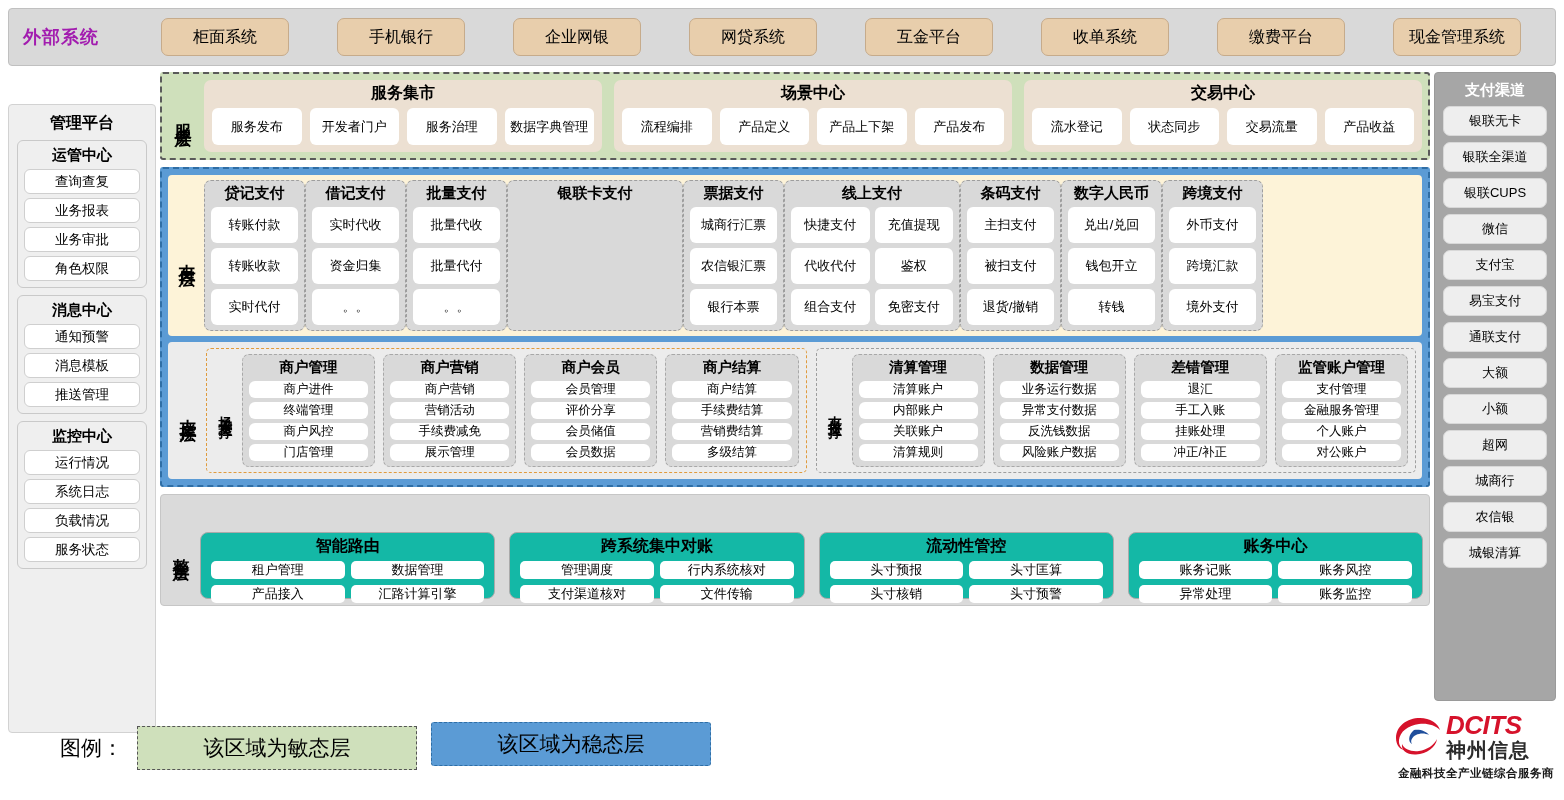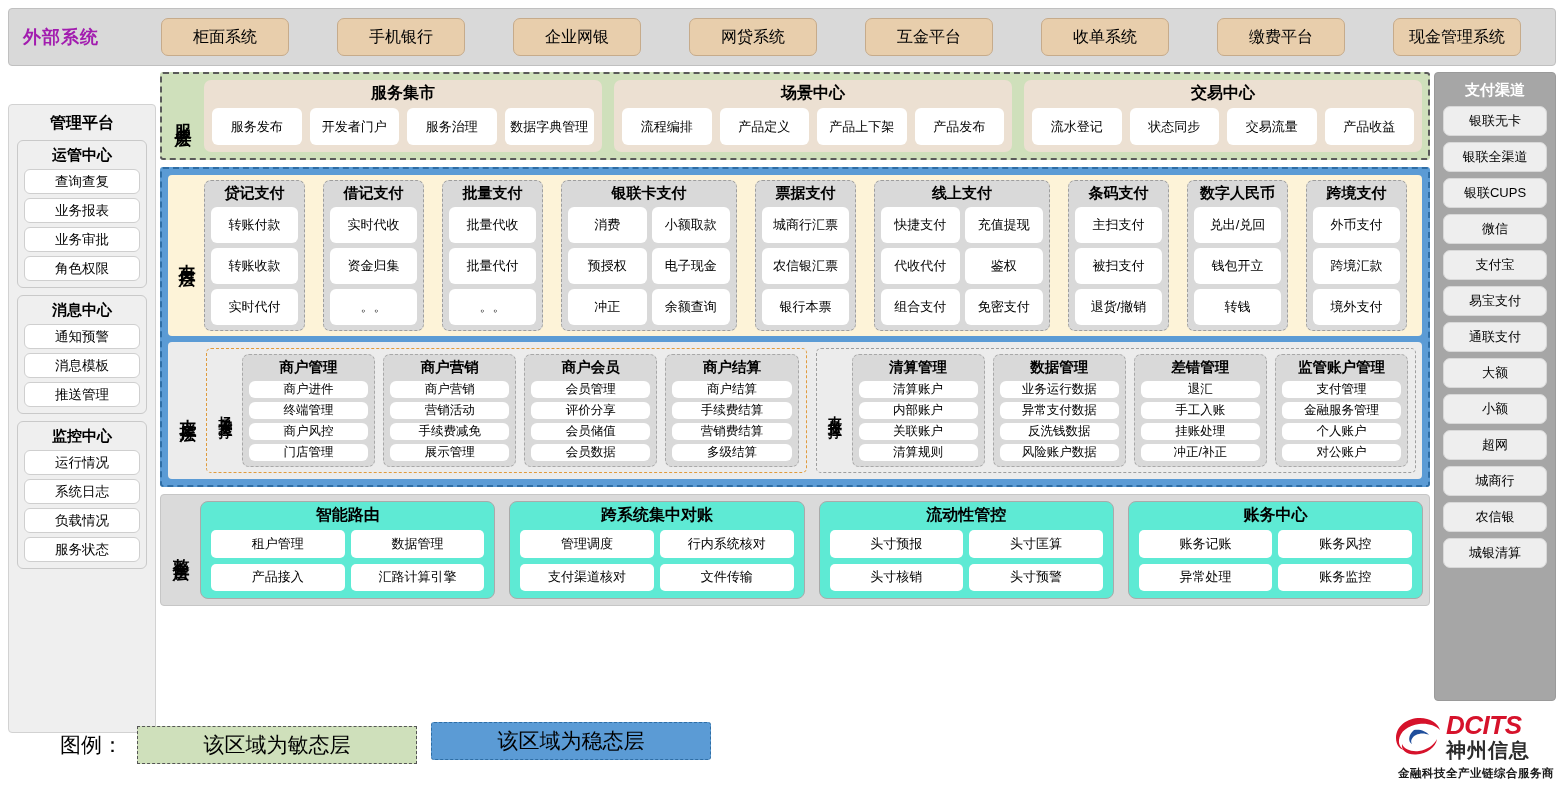--- a/index.html
+++ b/index.html
@@ -173,21 +173,21 @@
   .pay-layer {
     background: #fdf3d8;
     border-radius: 4px;
     height: 161px;
     display: flex; align-items: stretch;
     padding: 5px 6px;
     margin-bottom: 6px;
   }
   .pay-vlabel { width: 26px; }
   .pay-groups {
-    flex: 1; display: flex; gap: 18px; padding-left: 4px;
+    flex: 1; display: flex; gap: 0; padding-left: 4px;
   }
   .pgroup {
     background: #d9d9d9;
     border: 1px dashed #9e9e9e;
     border-radius: 7px;
     padding: 2px 6px 5px 6px;
     display: flex; flex-direction: column;
   }
   .pgroup.w1 { width: 101px; }
   .pgroup.w2 { width: 176px; }
@@ -259,25 +259,25 @@
     border: 1px solid #c6c6c6;
     border-radius: 4px;
     height: 112px;
     display: flex; align-items: stretch;
     padding: 6px;
   }
   .int-vlabel { width: 28px; }
   .int-groups { flex: 1; display: flex; gap: 14px; padding-left: 5px; }
   .igroup {
     flex: 1;
-    background: #5eead4;
+    background: #14b8a6;
     border: 1px solid #aaaaaa;
     border-radius: 8px;
     padding: 2px 10px 7px 10px;
-    display: flex; flex-direction: column;
+    display: flex; flex-direction: column; margin-top: 31px;
   }
   .igroup-title {
     text-align: center; font-size: 16px; font-weight: bold; color: #000;
     margin: 1px 0 4px 0;
   }
   .igrid {
     flex: 1; display: grid;
     grid-template-columns: 1fr 1fr; grid-template-rows: 1fr 1fr; gap: 6px;
   }
   .ichip {
@@ -287,21 +287,21 @@
   }
 
   
   .legend {
     position: absolute;
     left: 60px; top: 722px;
     display: flex; align-items: center; gap: 14px;
   }
   .legend-label { font-size: 21px; color: #000; }
   .legend-chip {
-    height: 38px; width: 280px;
+    height: 44px; width: 280px;
     display: flex; align-items: center; justify-content: center;
     font-size: 21px; color: #000;
   }
   .legend-chip.agile { background: #cfe0bb; border: 1px dashed #555; }
   .legend-chip.stable { background: #5b9bd5; border: 1px dashed #2f6ea5; }
 
   
   .logo {
     position: absolute;
     left: 1392px; top: 712px;
@@ -437,28 +437,20 @@
             <div class="pgroup-title">批量支付</div>
             <div class="pgrid c1">
               <div class="pchip">批量代收</div>
               <div class="pchip">批量代付</div>
               <div class="pchip">。。</div>
             </div>
           </div>
 
           <div class="pgroup w2">
             <div class="pgroup-title">银联卡支付</div>
-            <div class="pgrid c2">
-              <div class="pchip">消费</div>
-              <div class="pchip">小额取款</div>
-              <div class="pchip">预授权</div>
-              <div class="pchip">电子现金</div>
-              <div class="pchip">冲正</div>
-              <div class="pchip">余额查询</div>
-            </div>
           </div>
 
           <div class="pgroup w1">
             <div class="pgroup-title">票据支付</div>
             <div class="pgrid c1">
               <div class="pchip">城商行汇票</div>
               <div class="pchip">农信银汇票</div>
               <div class="pchip">银行本票</div>
             </div>
           </div>

